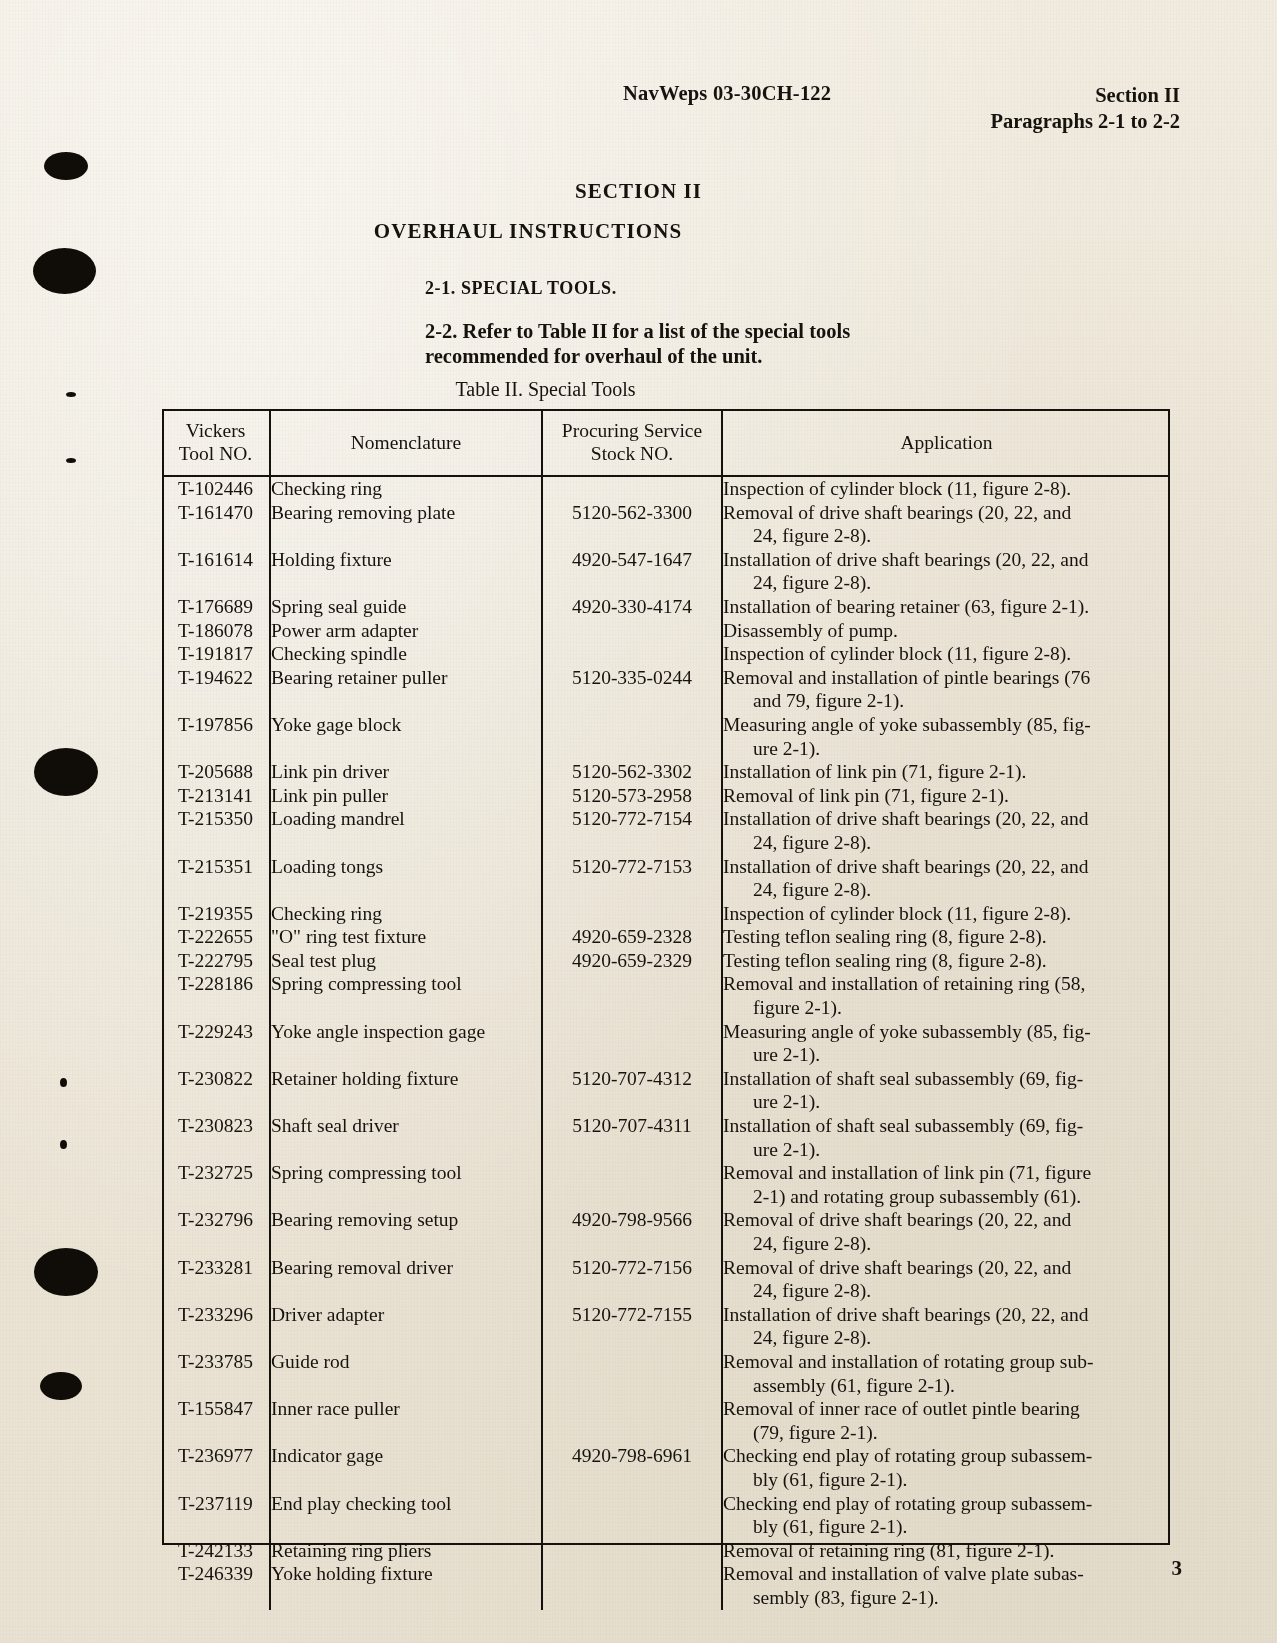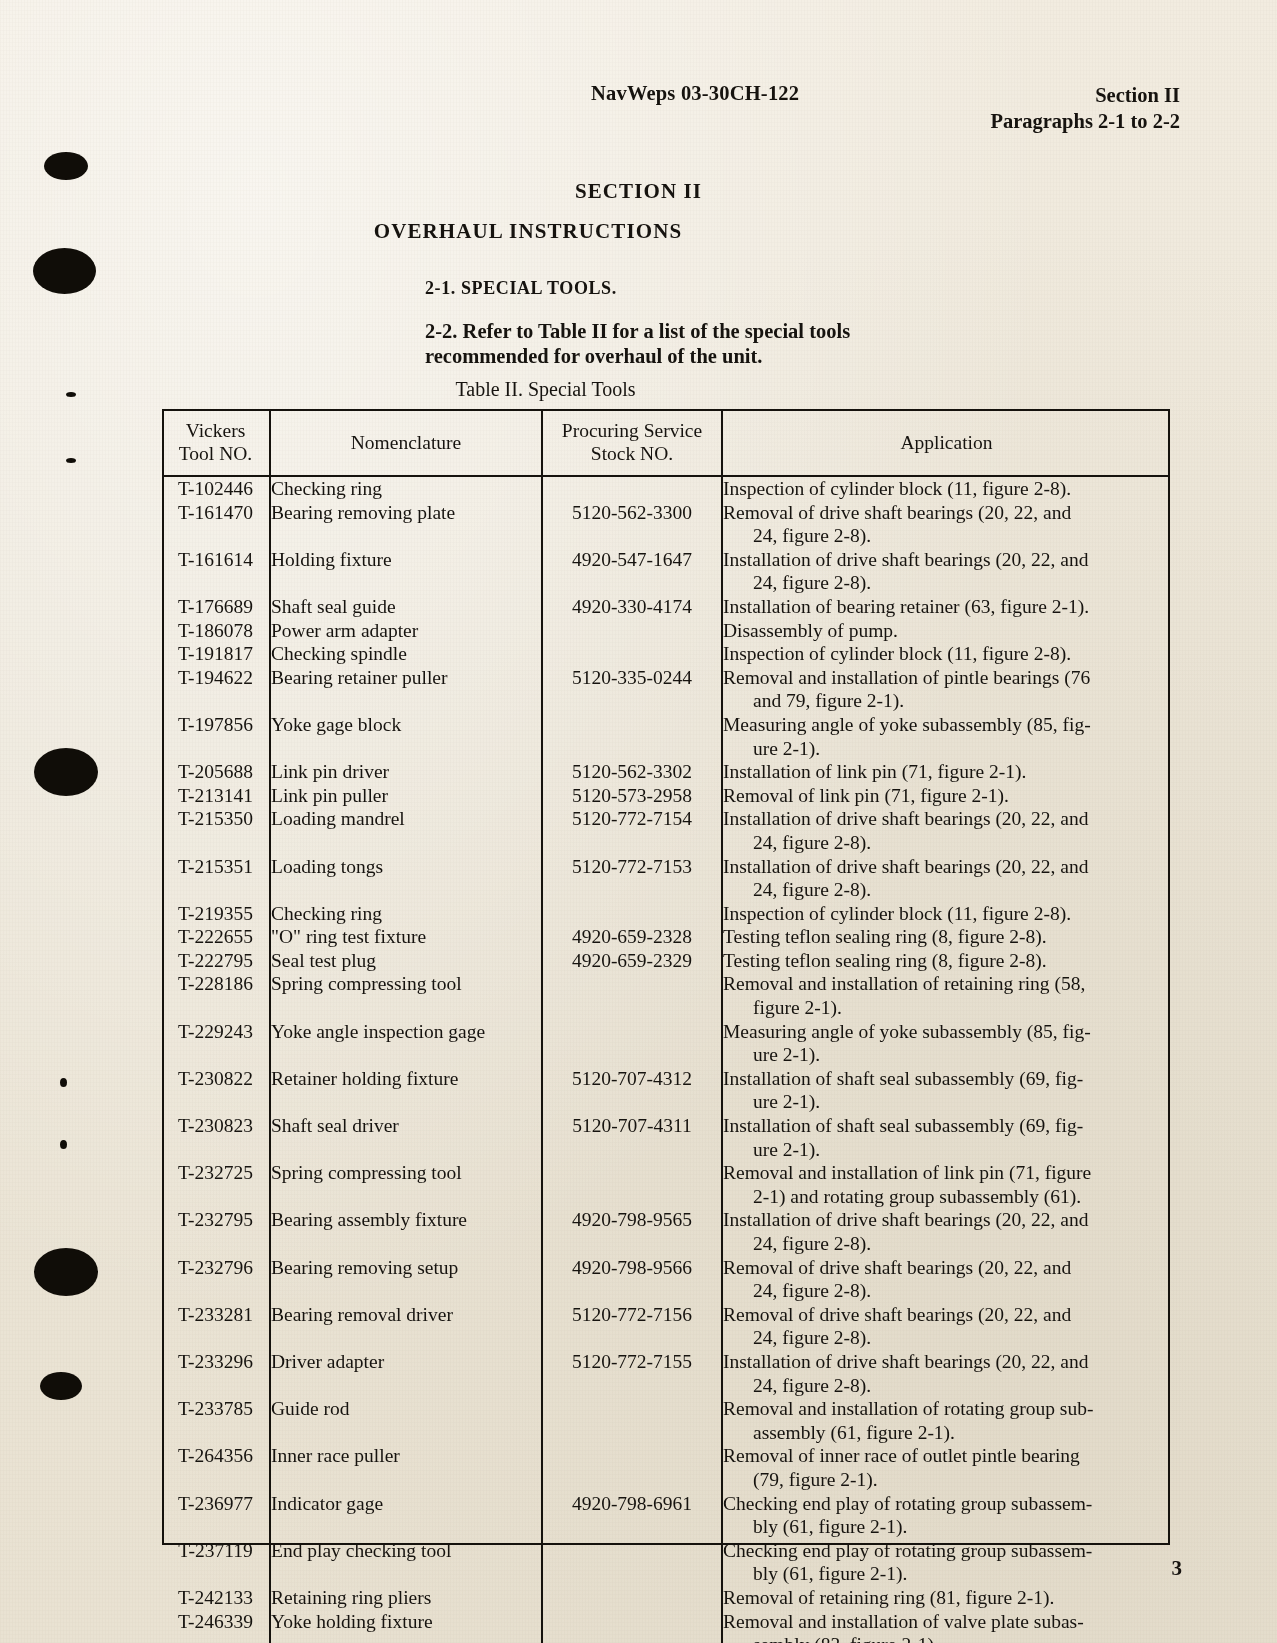--- a/index.html
+++ b/index.html
@@ -22,21 +22,21 @@
     background-image:
       repeating-linear-gradient(90deg, rgba(120,105,80,.5) 0 1px, rgba(0,0,0,0) 1px 3px),
       repeating-linear-gradient(0deg, rgba(120,105,80,.35) 0 1px, rgba(0,0,0,0) 1px 4px);
   }
 
   
   .mark { position:absolute; background:#100d08; border-radius:50%; }
 
   
   .header { position:absolute; top:82px; left:0; width:1277px; }
-  .hdr-left { position:absolute; left:591px; top:0; font-size:20.5px; font-weight:bold; letter-spacing:.2px; }
+  .hdr-left { position:absolute; left:623px; top:0; font-size:20.5px; font-weight:bold; letter-spacing:.2px; }
   .hdr-right { position:absolute; right:97px; top:0; text-align:right; font-size:20.5px; font-weight:bold; line-height:26px; }
 
   
   .sec-title { position:absolute; top:179px; left:0; width:1277px; text-align:center;
                font-size:21px; font-weight:bold; letter-spacing:1.1px; }
   .sec-sub   { position:absolute; top:219px; left:0; width:1056px; text-align:center;
                font-size:21px; font-weight:bold; letter-spacing:1.1px; }
 
   .para-head { position:absolute; top:278px; left:425px; font-size:18px; font-weight:bold; letter-spacing:.6px; }
   .para-body { position:absolute; top:319px; left:425px; width:480px; font-size:20.5px; font-weight:bold;
@@ -150,21 +150,21 @@
           <td class="col-app"><span>Removal of drive shaft bearings (20, 22, and</span><span class="cont">24, figure 2-8).</span></td>
         </tr>
         <tr>
           <td class="v1 col-tool">T-161614</td>
           <td class="v2 col-nom">Holding fixture</td>
           <td class="v3 col-stock">4920-547-1647</td>
           <td class="col-app"><span>Installation of drive shaft bearings (20, 22, and</span><span class="cont">24, figure 2-8).</span></td>
         </tr>
         <tr>
           <td class="v1 col-tool">T-176689</td>
-          <td class="v2 col-nom">Shaft seal guide</td>
+          <td class="v2 col-nom">Spring seal guide</td>
           <td class="v3 col-stock">4920-330-4174</td>
           <td class="col-app">
             <span class="flat">Installation of bearing retainer (63, figure 2-1).</span>
           </td>
         </tr>
         <tr>
           <td class="v1 col-tool">T-186078</td>
           <td class="v2 col-nom">Power arm adapter</td>
           <td class="v3 col-stock"></td>
           <td class="col-app">
@@ -267,26 +267,20 @@
           <td class="v3 col-stock">5120-707-4311</td>
           <td class="col-app"><span>Installation of shaft seal subassembly (69, fig-</span><span class="cont">ure 2-1).</span></td>
         </tr>
         <tr>
           <td class="v1 col-tool">T-232725</td>
           <td class="v2 col-nom">Spring compressing tool</td>
           <td class="v3 col-stock"></td>
           <td class="col-app"><span>Removal and installation of link pin (71, figure</span><span class="cont">2-1) and rotating group subassembly (61).</span></td>
         </tr>
         <tr>
-          <td class="v1 col-tool">T-232795</td>
-          <td class="v2 col-nom">Bearing assembly fixture</td>
-          <td class="v3 col-stock">4920-798-9565</td>
-          <td class="col-app"><span>Installation of drive shaft bearings (20, 22, and</span><span class="cont">24, figure 2-8).</span></td>
-        </tr>
-        <tr>
           <td class="v1 col-tool">T-232796</td>
           <td class="v2 col-nom">Bearing removing setup</td>
           <td class="v3 col-stock">4920-798-9566</td>
           <td class="col-app"><span>Removal of drive shaft bearings (20, 22, and</span><span class="cont">24, figure 2-8).</span></td>
         </tr>
         <tr>
           <td class="v1 col-tool">T-233281</td>
           <td class="v2 col-nom">Bearing removal driver</td>
           <td class="v3 col-stock">5120-772-7156</td>
           <td class="col-app"><span>Removal of drive shaft bearings (20, 22, and</span><span class="cont">24, figure 2-8).</span></td>
@@ -297,21 +291,21 @@
           <td class="v3 col-stock">5120-772-7155</td>
           <td class="col-app"><span>Installation of drive shaft bearings (20, 22, and</span><span class="cont">24, figure 2-8).</span></td>
         </tr>
         <tr>
           <td class="v1 col-tool">T-233785</td>
           <td class="v2 col-nom">Guide rod</td>
           <td class="v3 col-stock"></td>
           <td class="col-app"><span>Removal and installation of rotating group sub-</span><span class="cont">assembly (61, figure 2-1).</span></td>
         </tr>
         <tr>
-          <td class="v1 col-tool">T-264356</td>
+          <td class="v1 col-tool">T-155847</td>
           <td class="v2 col-nom">Inner race puller</td>
           <td class="v3 col-stock"></td>
           <td class="col-app"><span>Removal of inner race of outlet pintle bearing</span><span class="cont">(79, figure 2-1).</span></td>
         </tr>
         <tr>
           <td class="v1 col-tool">T-236977</td>
           <td class="v2 col-nom">Indicator gage</td>
           <td class="v3 col-stock">4920-798-6961</td>
           <td class="col-app"><span>Checking end play of rotating group subassem-</span><span class="cont">bly (61, figure 2-1).</span></td>
         </tr>

